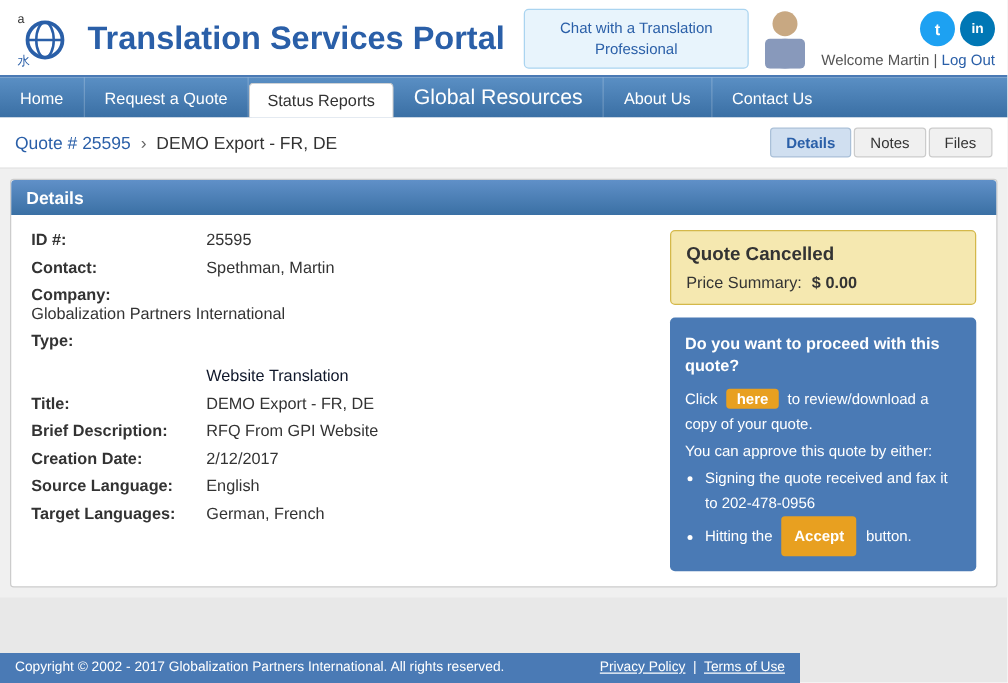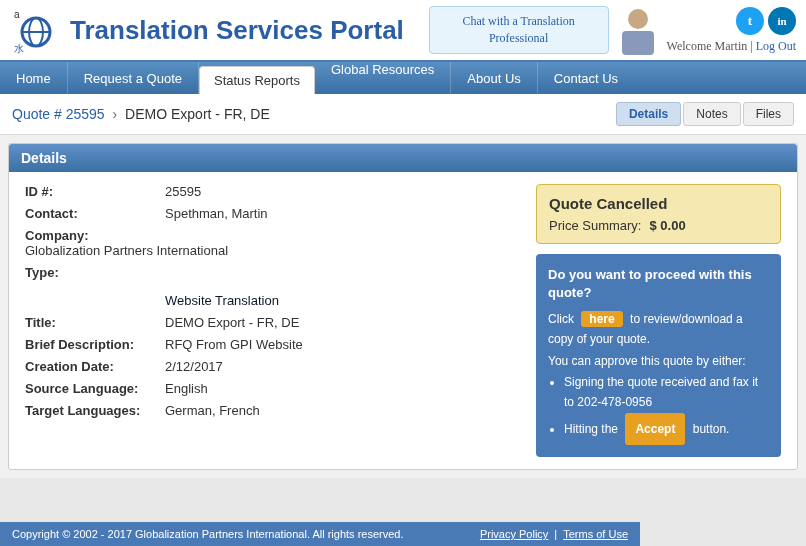--- a/index.html
+++ b/index.html
@@ -14,21 +14,21 @@
     <svg width="52" height="52" viewBox="0 0 52 52" style="margin-right:8px;">
       <rect x="0" y="0" width="52" height="52" rx="4" fill="white"></rect>
       <text x="4" y="14" font-size="10" fill="#333" font-family="Arial">a</text>
       <circle cx="26" cy="28" r="14" fill="none" stroke="#2a5fa8" stroke-width="3"></circle>
       <line x1="12" y1="28" x2="40" y2="28" stroke="#2a5fa8" stroke-width="2"></line>
       <ellipse cx="26" cy="28" rx="7" ry="14" fill="none" stroke="#2a5fa8" stroke-width="2"></ellipse>
       <text x="4" y="48" font-size="10" fill="#2a5fa8" font-family="Arial">水</text>
     </svg>
     <span style="font-size:26px; font-weight:bold; color:#2a5fa8;">Translation Services Portal</span>
   </div>
-  <div style="display:flex; align-items:center; gap:8px;font-family:Liberation Serif, serif;">
+  <div style="display:flex; align-items:flex-end; gap:8px;">
     <div style="background:#e8f4fc; border:1px solid #aad4f0; border-radius:4px; padding:6px 10px; font-size:12px; color:#2a5fa8; cursor:pointer; max-width:180px; text-align:center; line-height:1.4;">
       <span>Chat with a Translation Professional</span>
     </div>
 
     <div style="width:42px; height:50px;">
       <svg width="42" height="50" viewBox="0 0 42 50">
         <circle cx="21" cy="14" r="10" fill="#c8a882"></circle>
         <ellipse cx="21" cy="38" rx="16" ry="12" fill="#8899bb"></ellipse>
         <rect x="5" y="26" width="32" height="24" rx="4" fill="#8899bb"></rect>
       </svg>
@@ -50,21 +50,21 @@
 <div style="background:linear-gradient(to bottom, #5a8fc4, #3a6fa4); display:flex; height:32px;">
   <div style="padding:0 16px; display:flex; align-items:center; color:white; font-size:13px; cursor:pointer; border-right:1px solid rgba(255,255,255,0.2);">
     <span>Home</span>
   </div>
   <div style="padding:0 16px; display:flex; align-items:center; color:white; font-size:13px; cursor:pointer; border-right:1px solid rgba(255,255,255,0.2);">
     <span>Request a Quote</span>
   </div>
   <div style="padding:0 14px; display:flex; align-items:center; color:#333; font-size:13px; cursor:pointer; background:white; border-radius:4px 4px 0 0; margin-top:4px; height:28px; border:1px solid #ccc; border-bottom:none;">
     <span>Status Reports</span>
   </div>
-  <div style="padding:0 16px; display:flex; color:white; font-size:13px; cursor:pointer; border-right:1px solid rgba(255,255,255,0.2);">
+  <div style="padding:0 16px; display:flex; align-items:center; color:white; font-size:17px; cursor:pointer; border-right:1px solid rgba(255,255,255,0.2);">
     <span>Global Resources</span>
   </div>
   <div style="padding:0 16px; display:flex; align-items:center; color:white; font-size:13px; cursor:pointer; border-right:1px solid rgba(255,255,255,0.2);">
     <span>About Us</span>
   </div>
   <div style="padding:0 16px; display:flex; align-items:center; color:white; font-size:13px; cursor:pointer;">
     <span>Contact Us</span>
   </div>
 </div>
 

